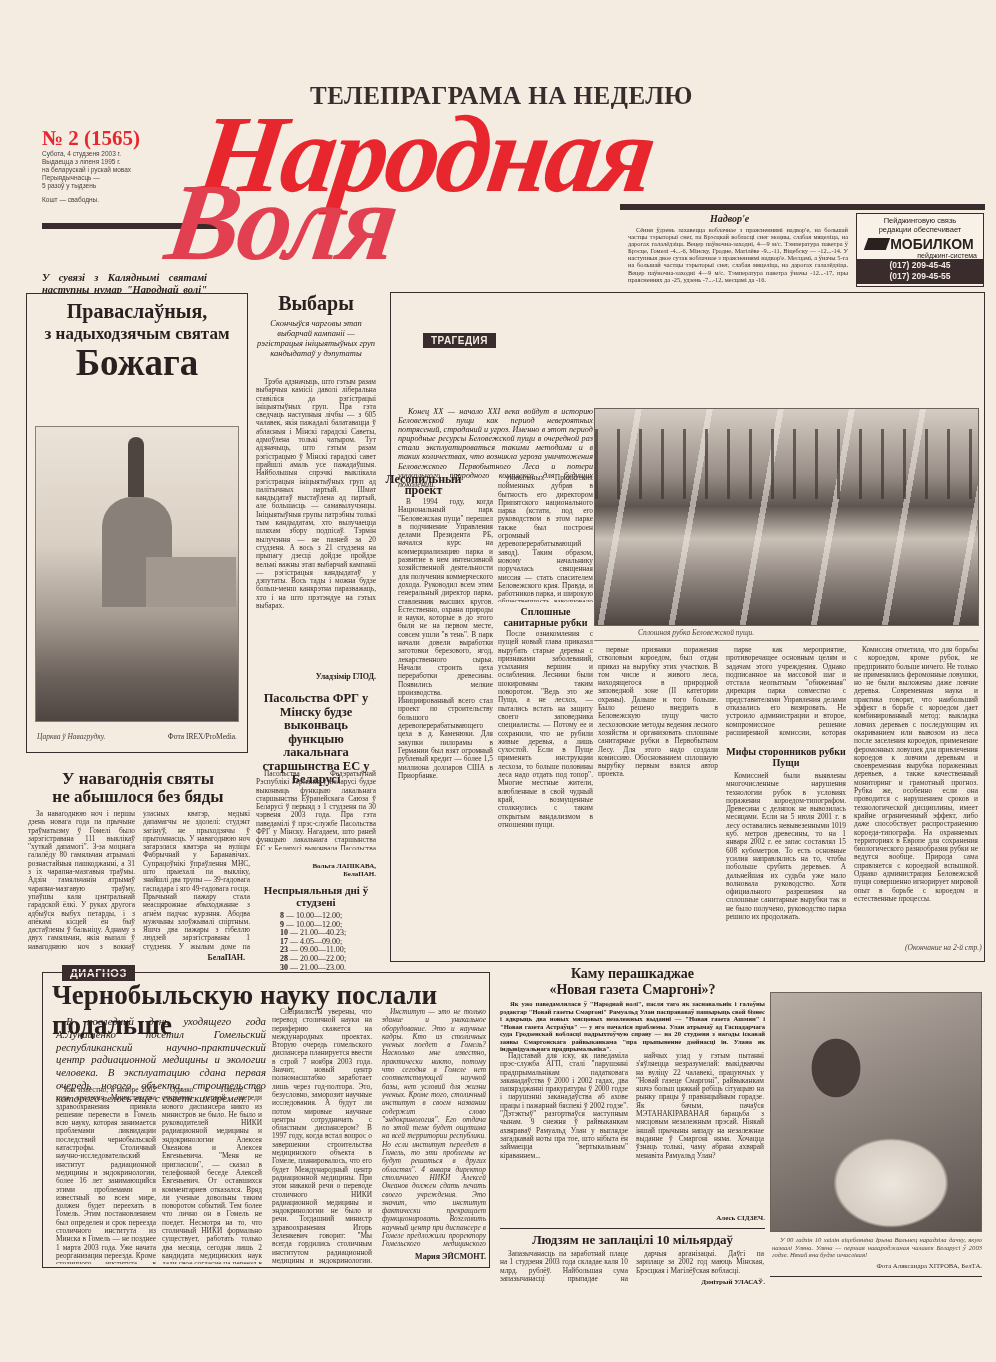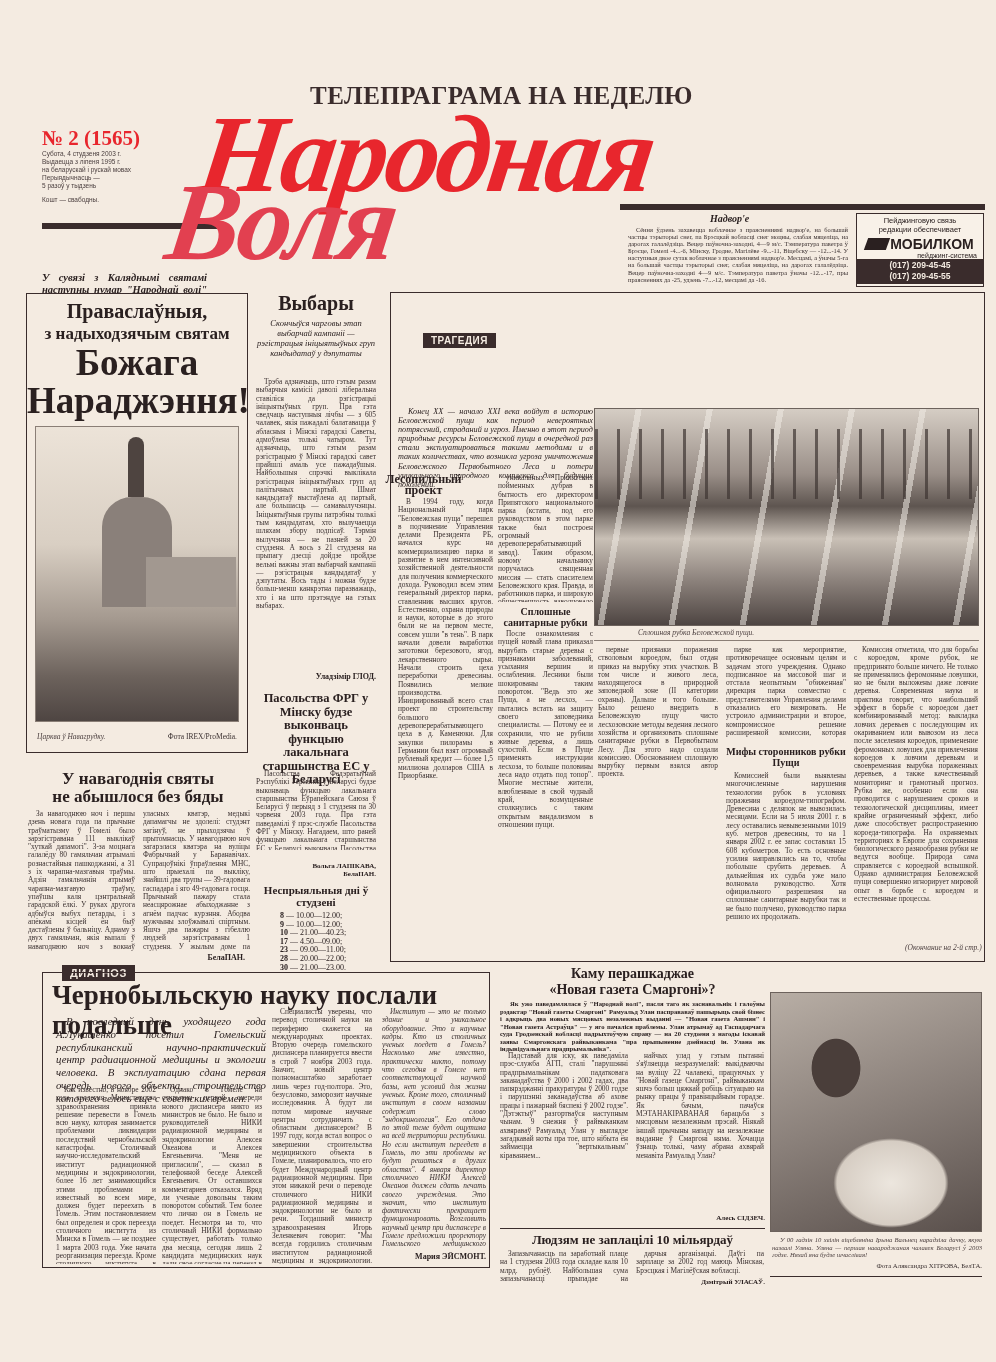--- a/index.html
+++ b/index.html
@@ -54,21 +54,20 @@
   <div class="sans" style="background:#3a2c2c;color:#f4ebe1;font-weight:bold;font-size:8.5px;text-align:center;padding:1px 0 2px;line-height:11px;">
     <div>(017) 209-45-45</div>
     <div>(017) 209-45-55</div>
   </div>
 </div>
 
 <div class="abs frame" style="left:26px;top:293px;width:222px;height:460px;background:#f4ebe1;">
   <div class="h-bold" style="font-size:20px;line-height:23px;margin-top:6px;">Праваслаўныя,</div>
   <div class="h-bold" style="font-size:17px;line-height:21px;">з надыходзячым святам</div>
   <div class="h-bold" style="font-size:37px;line-height:38px;">Божага</div>
-  <div class="h-bold" style="font-size:37px;line-height:38px;">Нараджэння!</div>
   <div class="photo" style="position:absolute;left:8px;top:132px;width:204px;height:296px;border:1px solid #8a7e76;background:linear-gradient(180deg,#ece3d8 0%,#d9cfc3 40%,#a59a90 65%,#6c625c 85%,#4e4542 100%);">
     <div style="position:absolute;left:92px;top:10px;width:16px;height:60px;background:#4e4440;border-radius:8px 8px 0 0;"></div>
     <div style="position:absolute;left:66px;top:70px;width:70px;height:110px;background:#8a807a;border-radius:30px 30px 0 0;"></div>
     <div style="position:absolute;left:110px;top:130px;width:90px;height:50px;background:#a29890;"></div>
   </div>
   <div class="caption" style="position:absolute;left:10px;top:438px;">Царква ў Навагрудку.</div>
   <div class="credit" style="position:absolute;right:10px;top:438px;">Фота IREX/ProMedia.</div>
 </div>
 
 <div class="abs h-bold" style="left:28px;top:770px;width:220px;font-size:17px;line-height:18px;">
@@ -85,21 +84,21 @@
 
 <div class="abs h-bold" style="left:256px;top:692px;width:120px;font-size:12.5px;line-height:13.5px;">Пасольства ФРГ у Мінску будзе выконваць функцыю лакальнага старшынства ЕС у Беларусі</div>
 <div class="col body-text" style="left:256px;top:770px;width:120px;height:80px;">Пасольства Федэратыўнай Рэспублікі Германія ў Беларусі будзе выконваць функцыю лакальнага старшынства Еўрапейскага Саюза ў Беларусі ў перыяд з 1 студзеня па 30 чэрвеня 2003 года. Пра гэта паведамілі ў прэс-службе Пасольства ФРГ у Мінску. Нагадаем, што раней функцыю лакальнага старшынства ЕС у Беларусі выконвала Пасольства Італіі ў Мінску.</div>
 <div class="abs byline" style="left:300px;top:862px;width:76px;font-size:7px;line-height:8px;">Вольга ЛАПІКАВА, БелаПАН.</div>
 
 <div class="abs h-bold" style="left:256px;top:884px;width:120px;font-size:11px;line-height:12px;">Неспрыяльныя дні ў студзені</div>
 <div class="abs serif" style="left:280px;top:912px;font-size:8px;line-height:8.6px;">
   <div><b>8</b> — <span>10.00—12.00;</span></div>
   <div><b>9</b> — <span>10.00—12.00;</span></div>
   <div><b>10</b> — <span>21.00—40.23;</span></div>
-  <div><b>17</b> — <span>4.50—09.00;</span></div>
+  <div><b>17</b> — <span>4.05—09.00;</span></div>
   <div><b>23</b> — <span>09.00—11.00;</span></div>
   <div><b>28</b> — <span>20.00—22.00;</span></div>
   <div><b>30</b> — <span>21.00—23.00.</span></div>
 </div>
 
 <div class="abs frame" style="left:390px;top:292px;width:595px;height:670px;"></div>
 <div class="abs tag" style="left:423px;top:285px;margin-top:48px;">ТРАГЕДИЯ</div>
 <div class="abs h-bold" style="left:396px;top:312px;width:585px;font-size:46px;line-height:48px;">
 </div>
 <div class="abs serif" style="left:398px;top:407px;width:195px;font-size:8.2px;line-height:9.1px;font-style:italic;text-align:justify;text-indent:10px;">Конец XX — начало XXI века войдут в историю Беловежской пущи как период невероятных потрясений, страданий и угроз. Именно в этот период природные ресурсы Беловежской пущи в очередной раз стали эксплуатироваться такими методами и в таких количествах, что возникла угроза уничтожения Беловежского Первобытного Леса и потери уникального природного комплекса для будущих поколений.</div>

